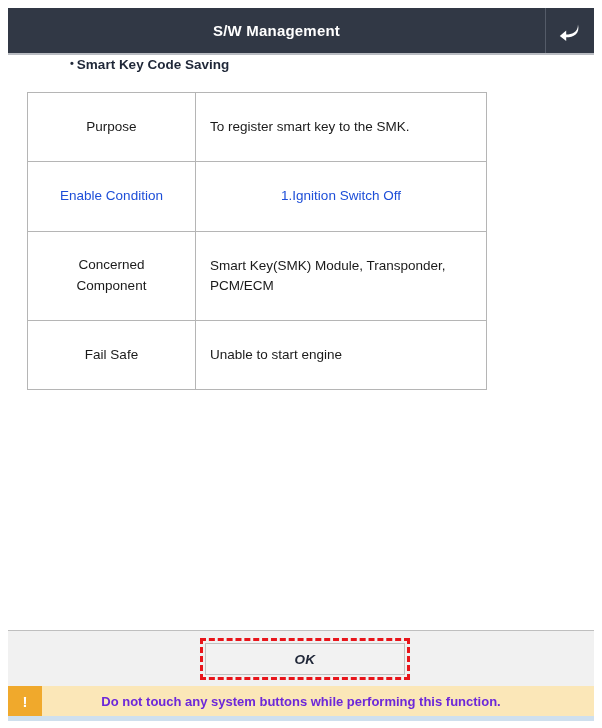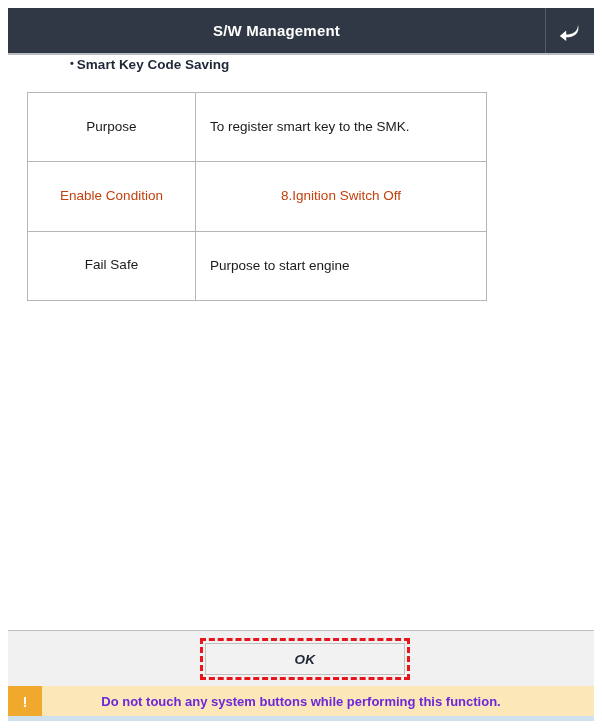--- a/index.html
+++ b/index.html
@@ -87,21 +87,21 @@
     padding: 8px 4px;
     line-height: 1.55;
   }
   .info-table td.value-cell {
     padding: 24px 14px;
     text-align: left;
     line-height: 1.5;
   }
   .info-table tr.row-normal td { height: 46px; }
   .info-table tr.row-tall td { height: 64px; }
-  .info-table tr.row-highlight td { color: #c2410c; text-align: center; }
+  .info-table tr.row-highlight td { color: #1d4ed8; text-align: center; }
 
   
   .action-bar {
     position: absolute;
     left: 8px;
     top: 630px;
     width: 586px;
     height: 56px;
     background: #f1f1f1;
     border-top: 1px solid #bfbfbf;
@@ -194,25 +194,29 @@
 </div>
 
 <table class="info-table">
   <tbody>
     <tr class="row-normal">
       <td class="label-cell">Purpose</td>
       <td class="value-cell">To register smart key to the SMK.</td>
     </tr>
     <tr class="row-normal row-highlight">
       <td class="label-cell">Enable Condition</td>
-      <td class="value-cell">8.Ignition Switch Off</td>
+      <td class="value-cell">1.Ignition Switch Off</td>
+    </tr>
+    <tr class="row-tall">
+      <td class="label-cell"><span>Concerned</span><br><span>Component</span></td>
+      <td class="value-cell">Smart Key(SMK) Module, Transponder, PCM/ECM</td>
     </tr>
     <tr class="row-normal">
       <td class="label-cell">Fail Safe</td>
-      <td class="value-cell">Purpose to start engine</td>
+      <td class="value-cell">Unable to start engine</td>
     </tr>
   </tbody>
 </table>
 
 <div class="action-bar">
   <div class="ok-focus">
     <div class="ok-button">OK</div>
   </div>
 </div>
 

